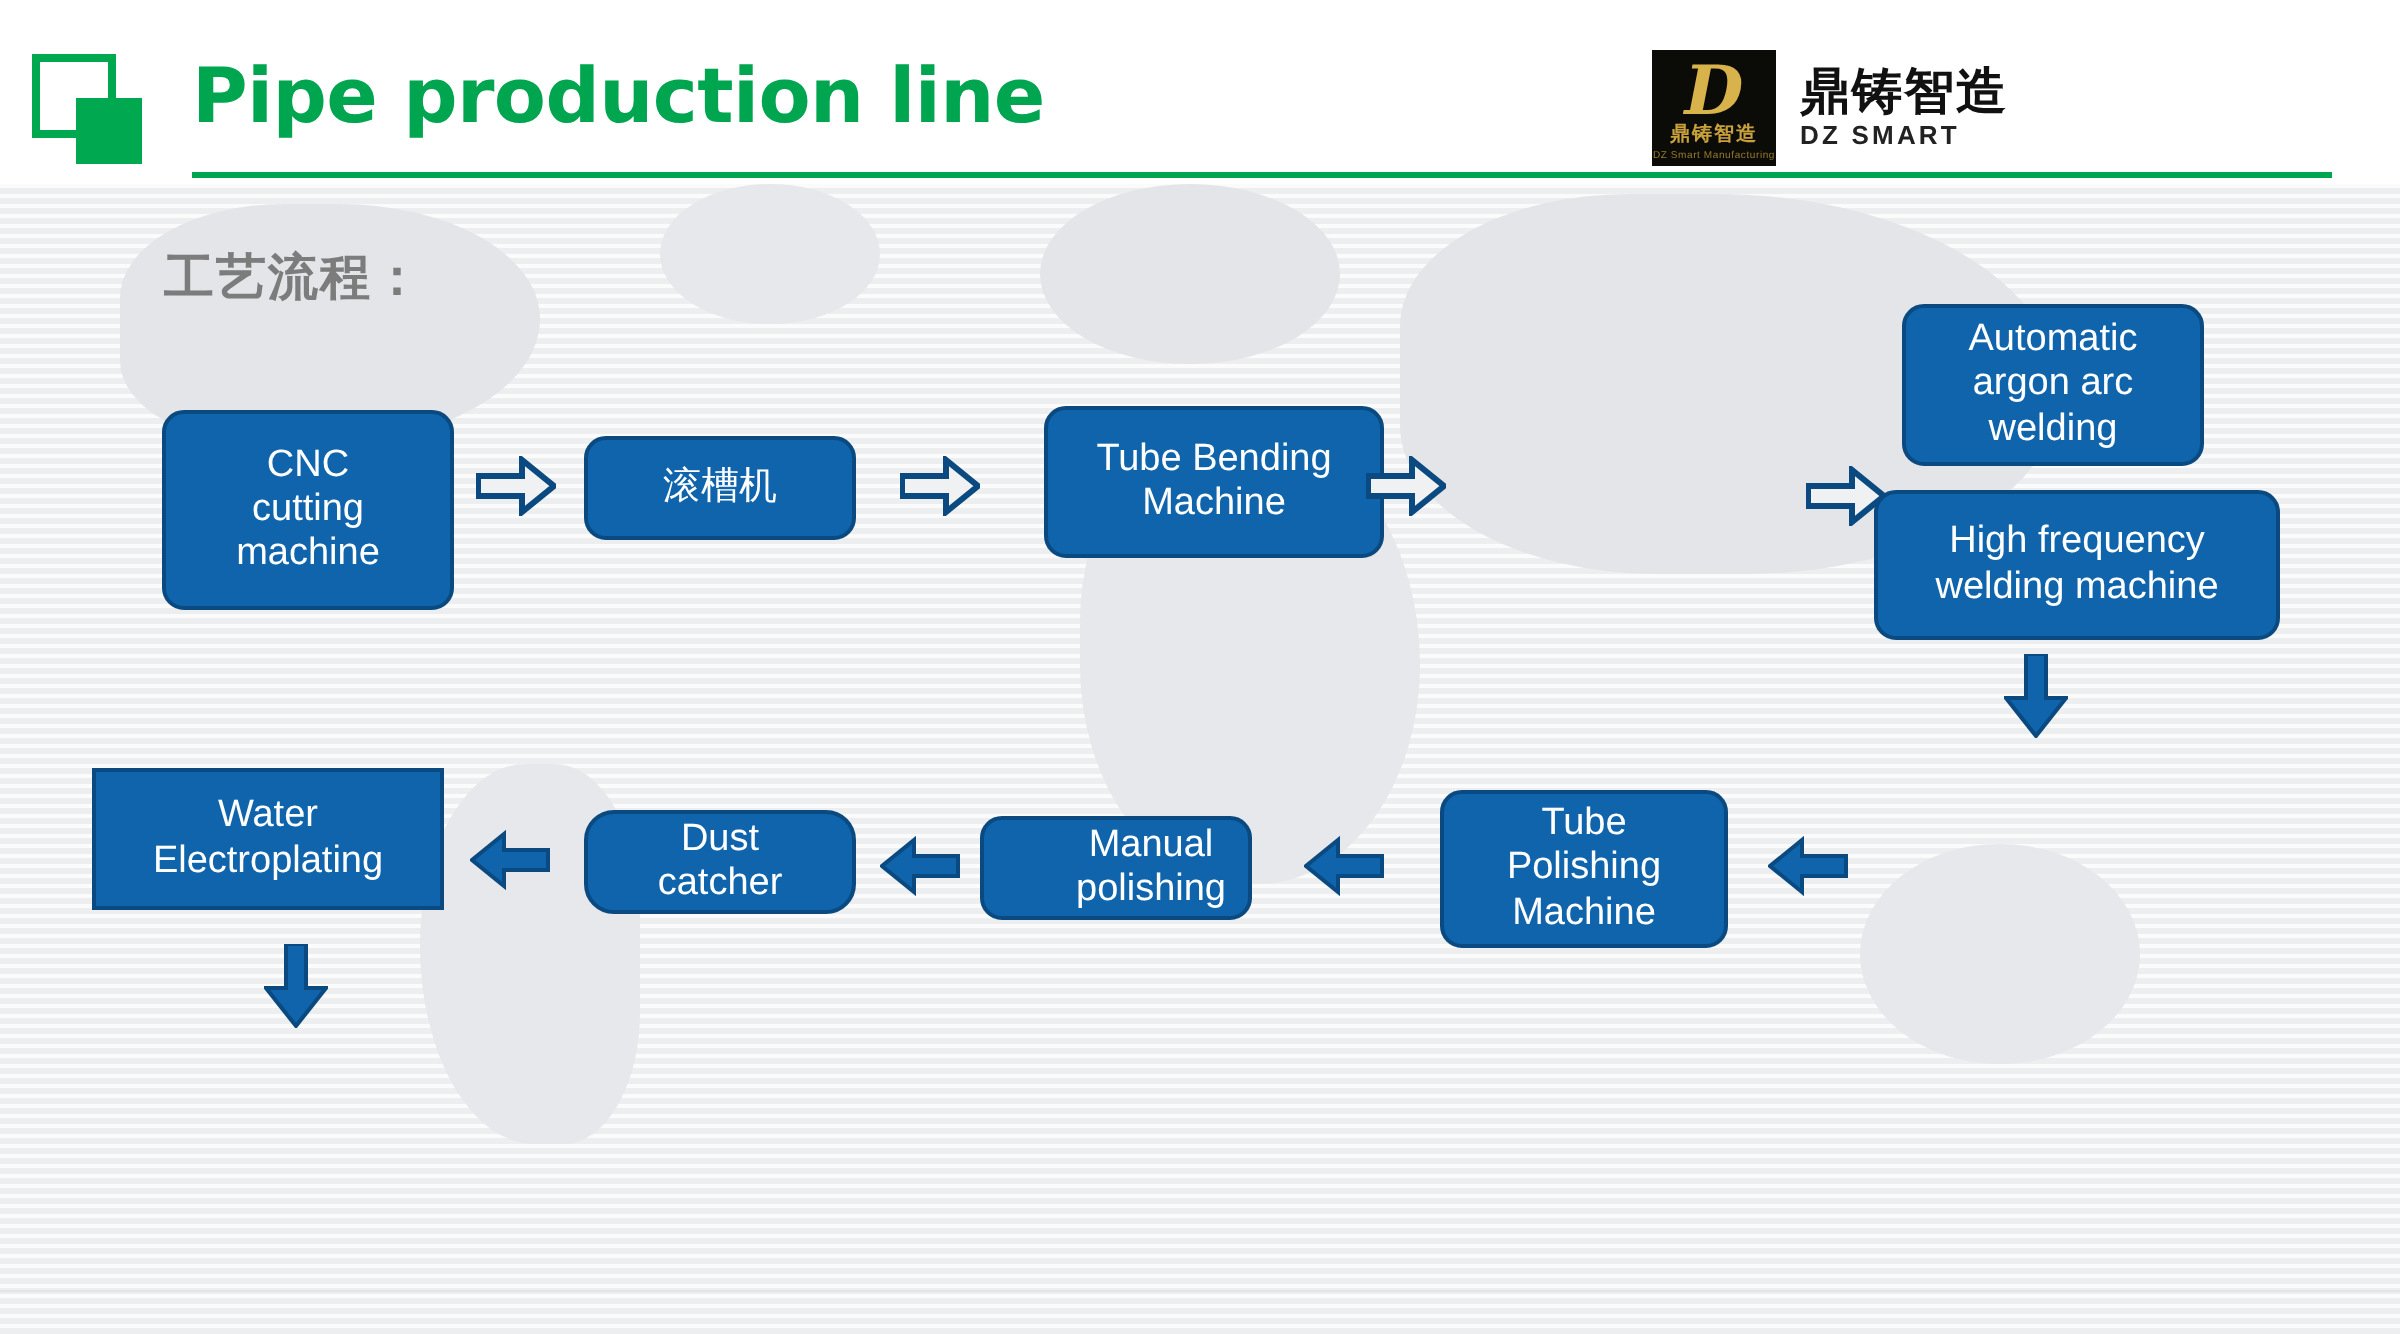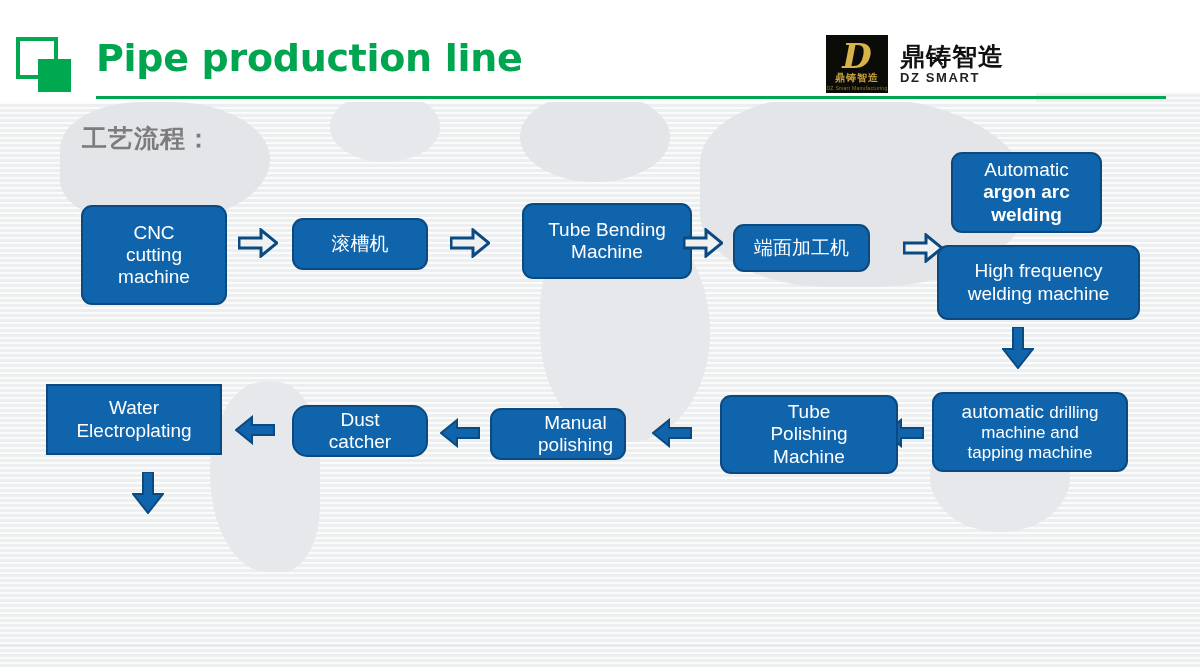--- a/index.html
+++ b/index.html
@@ -51,21 +51,21 @@
   .bottom-rule {
     position: absolute;
     left: 0; top: 553px;
     width: 1200px; height: 1px;
     background: #e3e4e6;
   }
 
   
   .header {
     position: absolute;
-    left: 0; top: 10px;
+    left: 0; top: 0;
     width: 1036px; height: 92px;
     background: #ffffff;
   }
   .logo-mark {
     position: absolute;
     left: 16px; top: 27px;
     width: 58px; height: 55px;
   }
   .logo-mark .outline {
     position: absolute;
@@ -181,21 +181,21 @@
     display: flex;
     align-items: center;
     justify-content: center;
     text-align: center;
     line-height: 1.16;
     font-size: 19px;
     padding: 2px 6px;
   }
   .node.square { border-radius: 0; }
   .node .t { display: block; }
-  .node .bold { font-weight: bold; }
+  .node .bold { font-weight: normal; }
   .node .small { font-size: 17px; }
 
   
   .arrow {
     position: absolute;
   }
   .arrow svg { display: block; width: 100%; height: 100%; }
 </style>
 </head>
 <body>
@@ -271,25 +271,20 @@
       <span class="t">Machine</span>
     </div>
   </div>
 
   <div class="arrow" style="left:683px; top:228px; width:40px; height:30px;">
     <svg viewBox="0 0 40 30" preserveAspectRatio="none">
       <polygon points="1,10 23,10 23,2 39,15 23,28 23,20 1,20" fill="#f0f1f3" stroke="#0b4a80" stroke-width="3"></polygon>
     </svg>
   </div>
 
-  <div class="node" style="left:733px; top:224px; width:137px; height:48px;">
-    <div>
-      <span class="t">端面加工机</span>
-    </div>
-  </div>
 
   <div class="arrow" style="left:903px; top:233px; width:40px; height:30px;">
     <svg viewBox="0 0 40 30" preserveAspectRatio="none">
       <polygon points="1,10 23,10 23,2 39,15 23,28 23,20 1,20" fill="#f0f1f3" stroke="#0b4a80" stroke-width="3"></polygon>
     </svg>
   </div>
 
   <div class="node" style="left:951px; top:152px; width:151px; height:81px;">
     <div>
       <span class="t">Automatic</span>
@@ -304,35 +299,28 @@
       <span class="t">welding machine</span>
     </div>
   </div>
 
   <div class="arrow" style="left:1002px; top:327px; width:32px; height:42px;">
     <svg viewBox="0 0 32 42" preserveAspectRatio="none">
       <polygon points="11,0 21,0 21,22 31,22 16,41 1,22 11,22" fill="#0f64ab" stroke="#0b4a80" stroke-width="2"></polygon>
     </svg>
   </div>
 
-  <div class="node" style="left:932px; top:392px; width:196px; height:80px;">
-    <div>
-      <span class="t"><span>automatic</span> <span class="small">drilling</span></span>
-      <span class="t small">machine and</span>
-      <span class="t small">tapping machine</span>
-    </div>
-  </div>
 
   <div class="arrow" style="left:884px; top:418px; width:40px; height:30px;">
     <svg viewBox="0 0 40 30" preserveAspectRatio="none">
       <polygon points="39,10 17,10 17,2 1,15 17,28 17,20 39,20" fill="#0f64ab" stroke="#0b4a80" stroke-width="2"></polygon>
     </svg>
   </div>
 
-  <div class="node" style="left:720px; top:395px; width:178px; height:79px;">
+  <div class="node" style="left:720px; top:395px; width:144px; height:79px;">
     <div>
       <span class="t">Tube</span>
       <span class="t">Polishing</span>
       <span class="t">Machine</span>
     </div>
   </div>
 
   <div class="arrow" style="left:652px; top:418px; width:40px; height:30px;">
     <svg viewBox="0 0 40 30" preserveAspectRatio="none">
       <polygon points="39,10 17,10 17,2 1,15 17,28 17,20 39,20" fill="#0f64ab" stroke="#0b4a80" stroke-width="2"></polygon>

